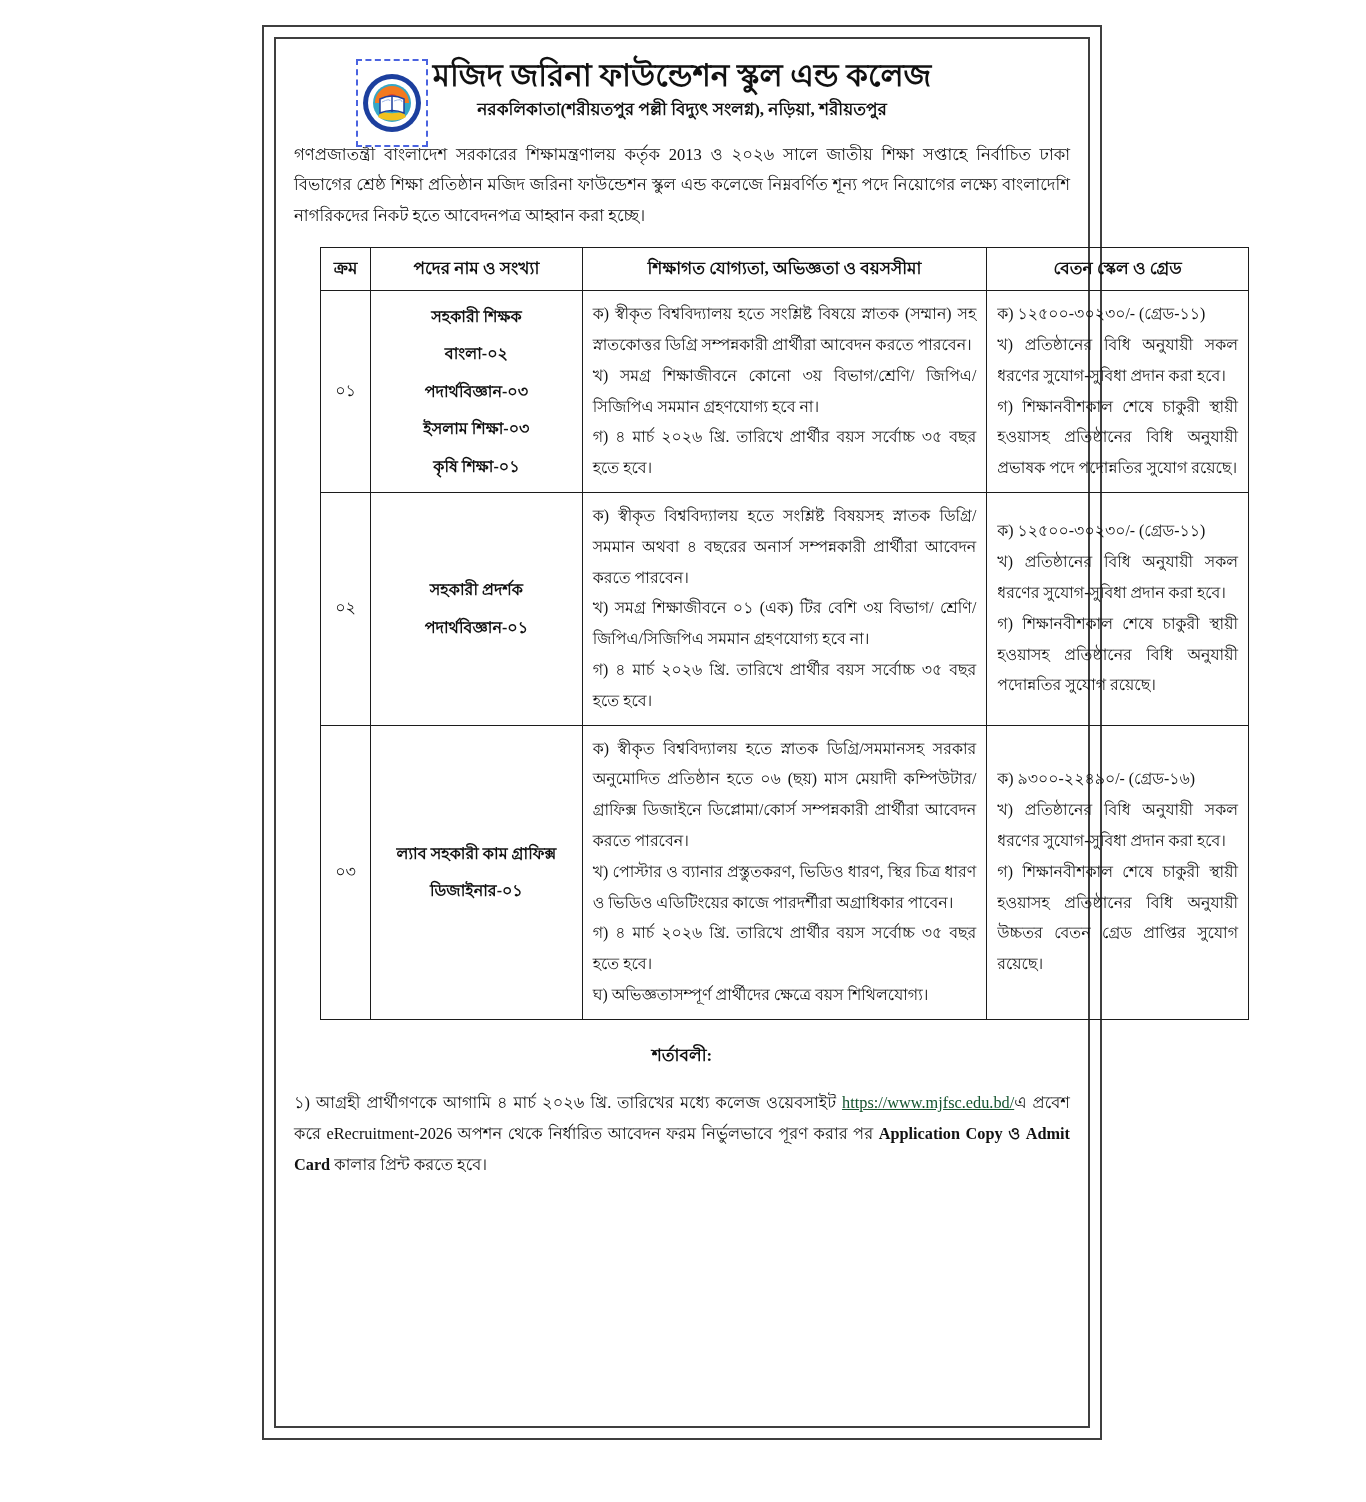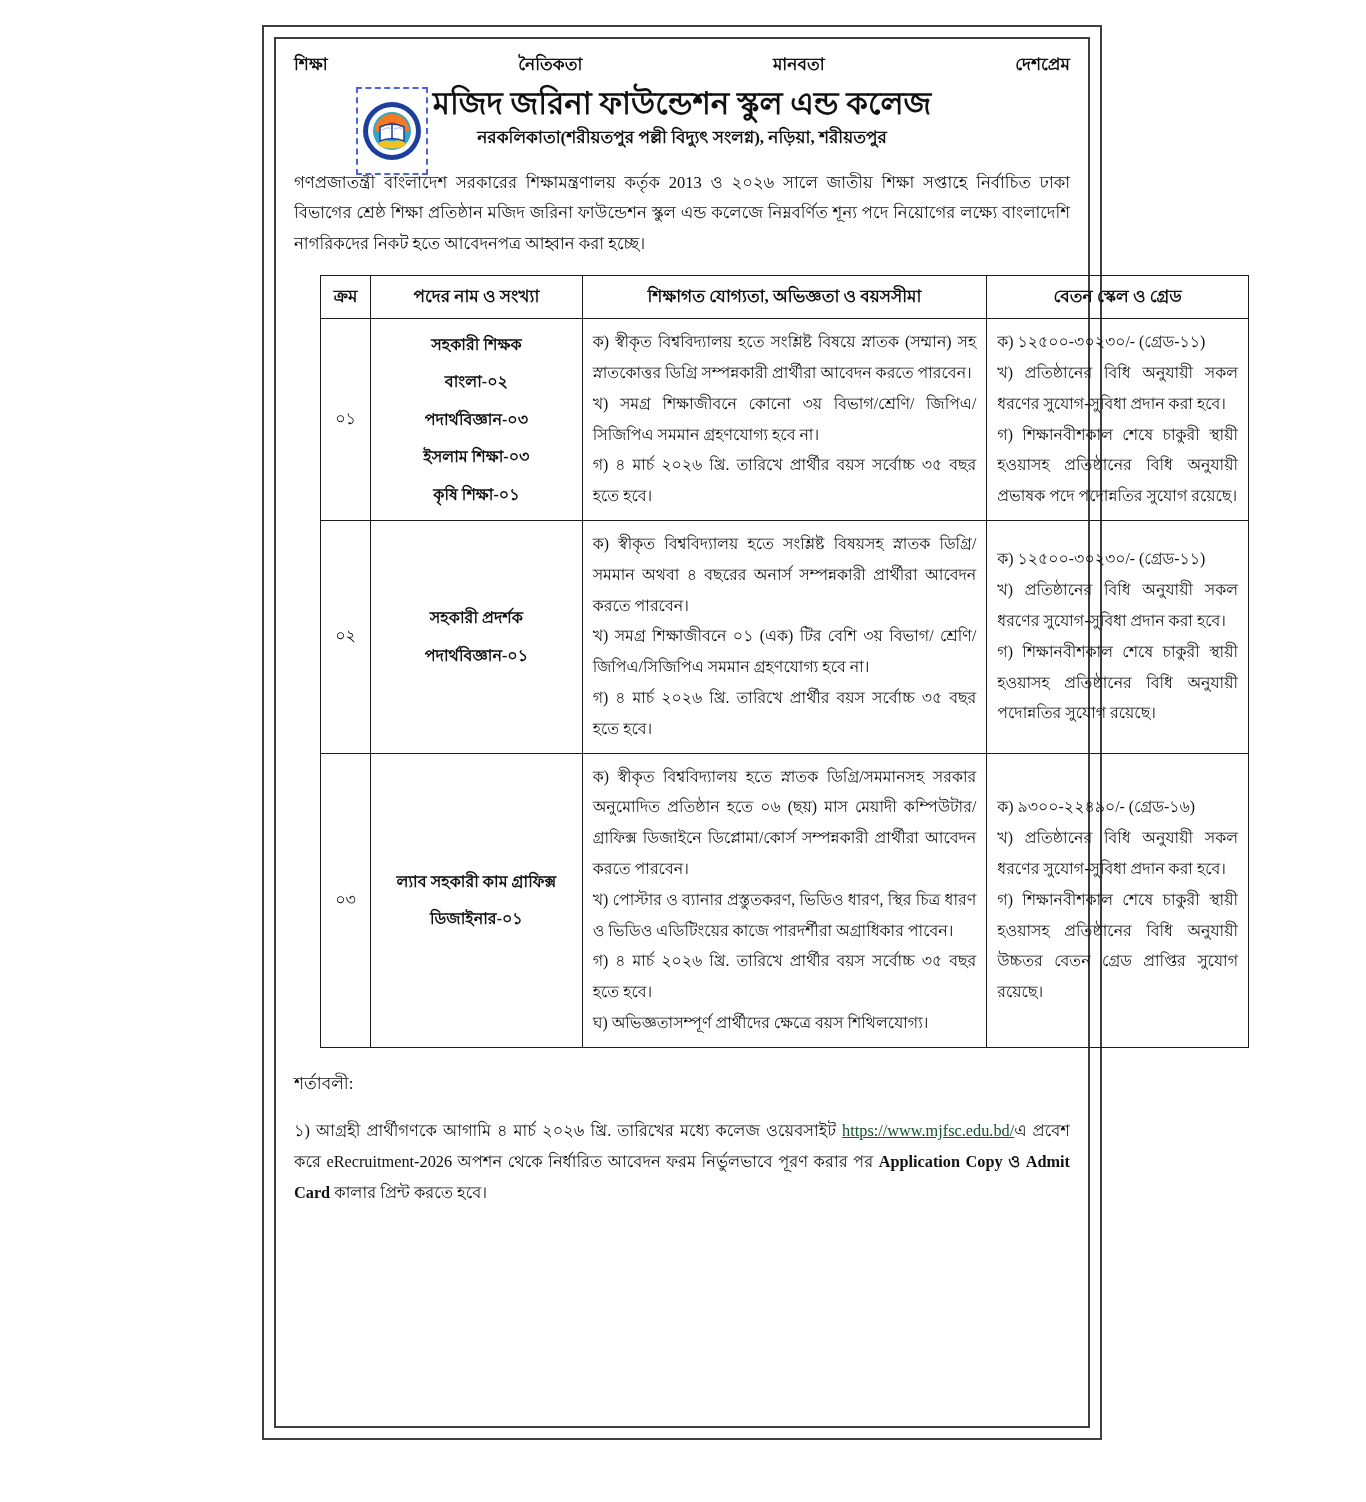--- a/index.html
+++ b/index.html
@@ -65,38 +65,32 @@
   col.c-qual   { width:43.6%; }
   col.c-pay    { width:28.2%; }
   td.serial { text-align:center; font-size:16px; }
   td.post   { text-align:center; }
   .post-line { font-weight:bold; font-size:16px; line-height:2.35; }
   td.qual, td.pay { padding:8px 10px; vertical-align:top; }
   .qual-line, .pay-line {
     font-size:15.8px; line-height:1.95; text-align:justify;
   }
   
-  .cond-heading { text-align:left; font-weight:normal; font-size:17px; margin-top:22px; }
+  .cond-heading { text-align:center; font-weight:bold; font-size:17px; margin-top:22px; }
   .cond { margin-top:14px; font-size:16.3px; line-height:1.9; text-align:justify; }
   .cond.first { margin-top:18px; }
   .cond .b { font-weight:bold; font-family:"Liberation Serif","DejaVu Serif",serif; }
   a.doc-link { color:#14532d; text-decoration:underline; }
 </style>
 </head>
 <body>
 
 <div class="sheet">
   <div class="inner">
 
-    <div class="corner-row">
-      <span>শিক্ষা</span>
-      <span>নৈতিকতা</span>
-      <span>মানবতা</span>
-      <span>দেশপ্রেম</span>
-    </div>
 
     <div class="head-block">
       <div class="logo-box">
         <svg width="62" height="76" viewBox="0 0 62 76">
           <circle cx="31" cy="38" r="29" fill="#1c3f9e"></circle>
           <circle cx="31" cy="38" r="24" fill="#ffffff"></circle>
           <circle cx="31" cy="38" r="19" fill="#35a7c6"></circle>
           <path d="M14 38 a17 17 0 0 1 34 0 Z" fill="#f4791f"></path>
           <circle cx="31" cy="36" r="7" fill="#e8452c"></circle>
           <path d="M17 52 a17 8 0 0 0 28 0 L42 46 a14 6 0 0 1 -22 0 Z" fill="#f2c11e"></path>

